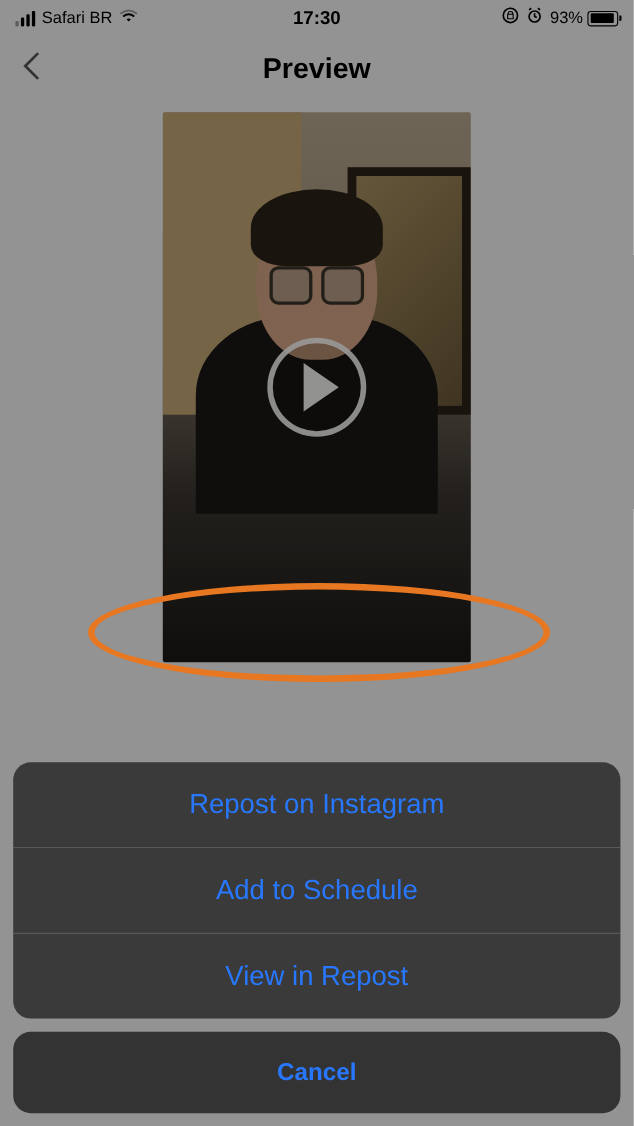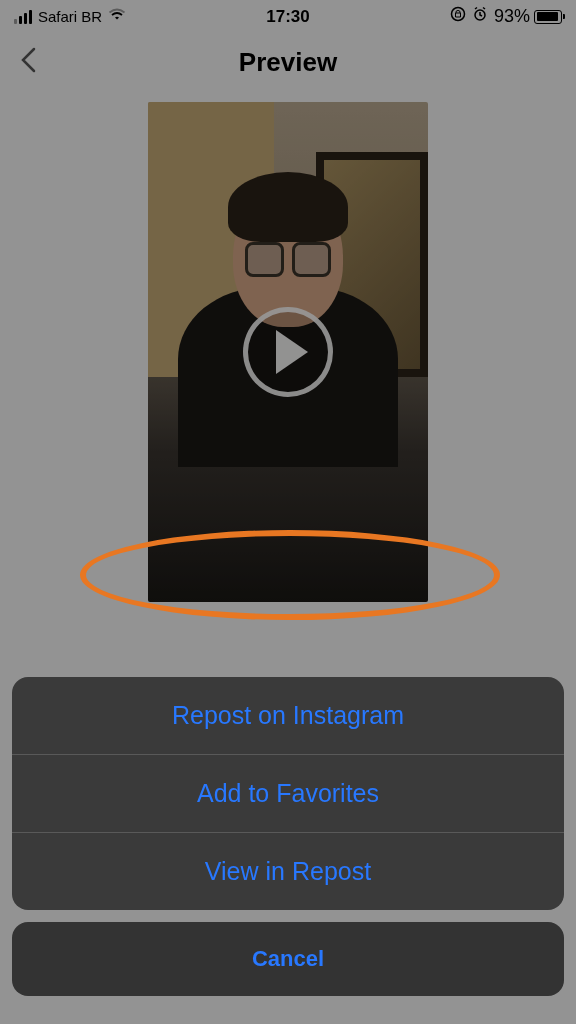--- a/index.html
+++ b/index.html
@@ -73,21 +73,21 @@
       font-weight: 600;
     }
     
     .battery-wrap {
       display: flex;
       align-items: center;
       gap: 4px;
     }
     
     .battery-percent {
-      font-size: 18px;
+      font-size: 15px;
       font-weight: 500;
     }
     
     .battery-icon {
       width: 28px;
       height: 14px;
       border: 1.5px solid #000;
       border-radius: 3px;
       position: relative;
       padding: 1.5px;
@@ -248,21 +248,21 @@
     
     .dim-overlay {
       position: absolute;
       inset: 0;
       background: rgba(0,0,0,0.4);
       z-index: 5;
     }
     
     .action-sheet {
       position: absolute;
-      bottom: 28px;
+      bottom: 12px;
       left: 12px;
       right: 12px;
       z-index: 10;
       border-radius: 14px;
     }
     
     .action-group {
       background: rgba(50,50,50,0.92);
       border-radius: 16px;
       overflow: hidden;
@@ -376,19 +376,19 @@
   <div class="play-button">
     <div class="play-triangle"></div>
   </div>
 </div>
 
 <div class="dim-overlay"></div>
 
 <div class="action-sheet">
   <div class="action-group">
     <div class="action-item">Repost on Instagram</div>
-    <div class="action-item">Add to Favorites</div>
+    <div class="action-item">Add to Schedule</div>
     <div class="action-item">View in Repost</div>
   </div>
   <div class="cancel-button">Cancel</div>
 </div>
 
 <div class="highlight-ellipse"></div>
 
 </body></html>

